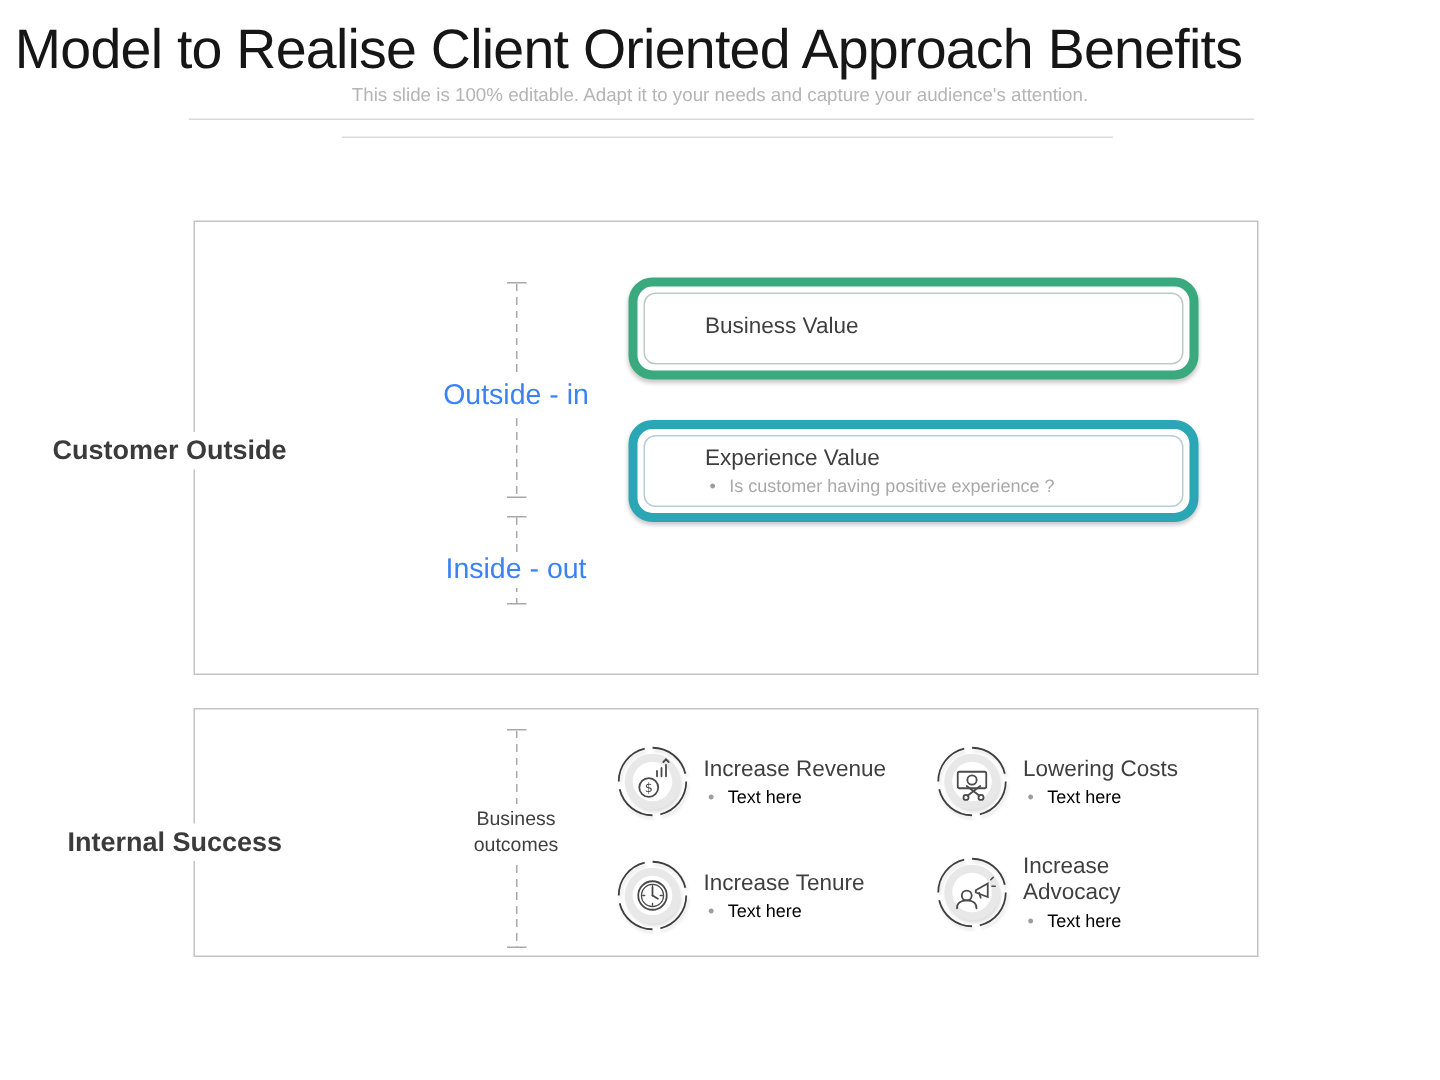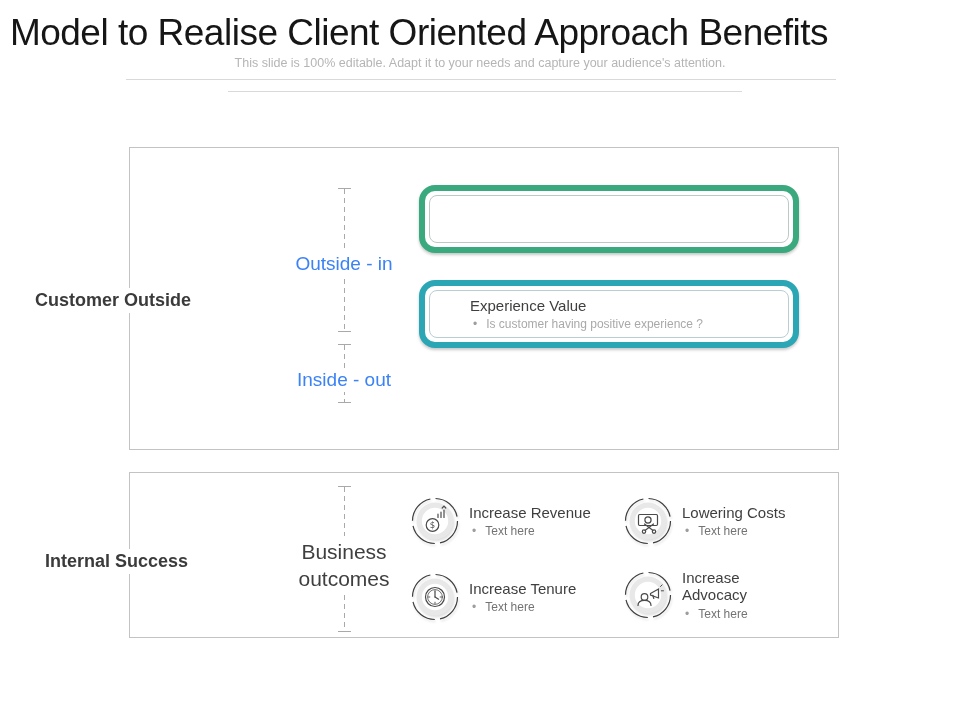--- a/index.html
+++ b/index.html
@@ -52,21 +52,21 @@
     position: absolute; width: 13px; height: 1px; background: #a9a9a9;
   }
   .flow-label {
     position: absolute; transform: translateX(-50%);
     background: #ffffff; padding: 1px 6px;
     font-size: 19px; color: #3b82f6; white-space: nowrap; z-index: 3;
   }
   .axis-label {
     position: absolute; transform: translateX(-50%);
     background: #ffffff; padding: 2px 4px;
-    font-size: 21px; color: #3f3f3f; text-align: center;
+    font-size: 13px; color: #3f3f3f; text-align: center;
     line-height: 1.3; width: 112px; z-index: 3;
   }
 
   
   .card {
     position: absolute; left: 289px; width: 368px; height: 56px;
     border: 6px solid #888; border-radius: 16px;
     background: #ffffff;
     box-shadow: 0 2px 3px rgba(0,0,0,0.22);
   }
@@ -79,21 +79,21 @@
   .card-title { font-size: 15px; color: #3f3f3f; margin-bottom: 3px; }
   .card-bullet { font-size: 12px; color: #a9a9a9; padding-left: 3px; }
   .blt::before { content: "•"; margin-right: 9px; color: #9d9d9d; }
 
   
   .item {
     position: absolute; display: flex; align-items: center; gap: 10px;
   }
   .item svg { flex: 0 0 auto; filter: drop-shadow(1px 2px 1px rgba(0,0,0,0.12)); }
   .item-title { font-size: 15px; color: #3f3f3f; line-height: 1.15; }
-  .item-bullet { font-size: 12px; color: #737373; padding-left: 3px; margin-top: 3px; }
+  .item-bullet { font-size: 12px; color: #000000; padding-left: 3px; margin-top: 3px; }
   .narrow .item-title { max-width: 80px; }
 </style>
 </head>
 <body>
 
 <div>
 
   <div class="title">Model to Realise Client Oriented Approach Benefits</div>
   <div class="subtitle">This slide is 100% editable. Adapt it to your needs and capture your audience's attention.</div>
   <div class="hr hr1"></div>
@@ -106,20 +106,21 @@
     <div class="tick" style="left:208px; top:183px"></div>
     <div class="flow-label" style="left:214px; top:104px">Outside - in</div>
 
     <div class="tick" style="left:208px; top:196px"></div>
     <div class="dash-seg" style="left:214px; top:197px; height:57px"></div>
     <div class="tick" style="left:208px; top:254px"></div>
     <div class="flow-label" style="left:214px; top:220px">Inside - out</div>
 
     <div class="card" style="top: 37px; border-color: rgb(58, 170, 126);">
       <div class="card-inner">
+        <div class="card-title">Business Value</div>
       </div>
     </div>
 
     <div class="card" style="top: 132px; border-color: rgb(42, 166, 181);">
       <div class="card-inner" style="border-color:#b7ced3">
         <div class="card-title">Experience Value</div>
         <div class="card-bullet blt">Is customer having positive experience ?</div>
       </div>
     </div>
 

